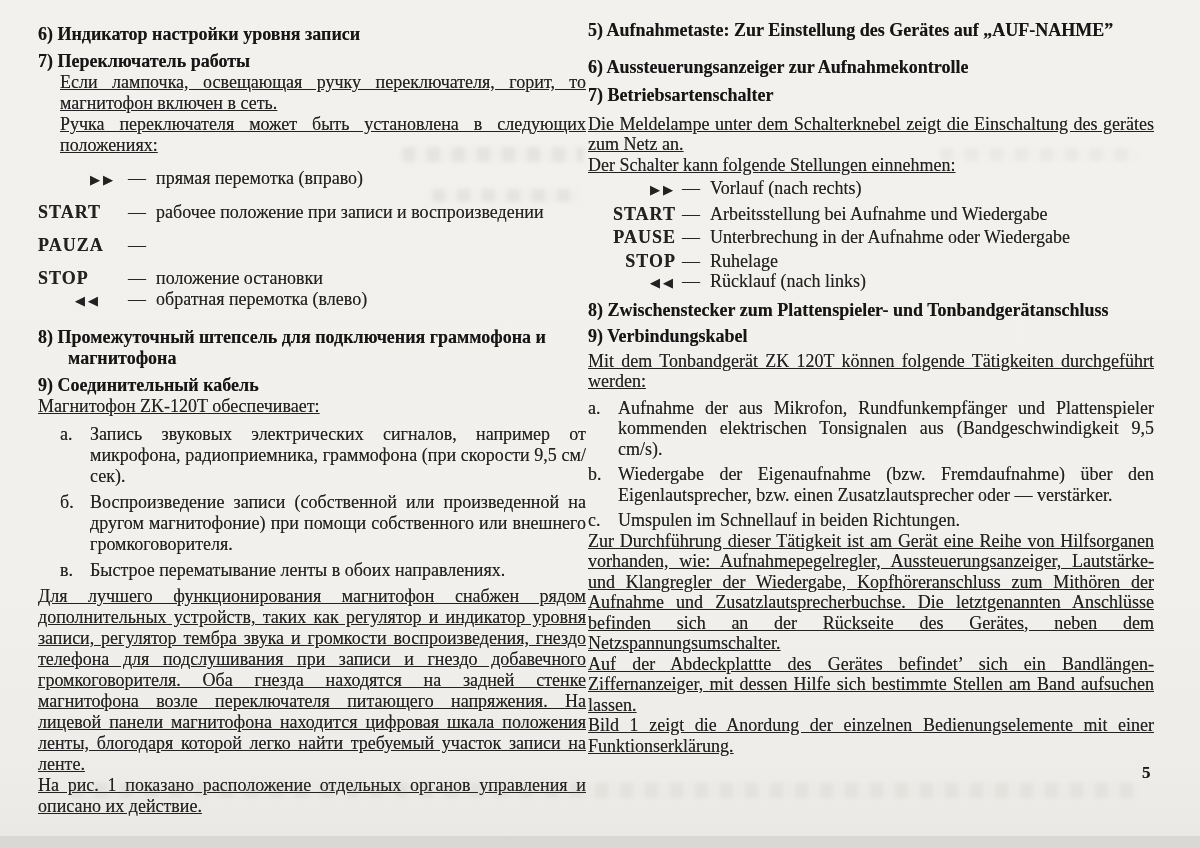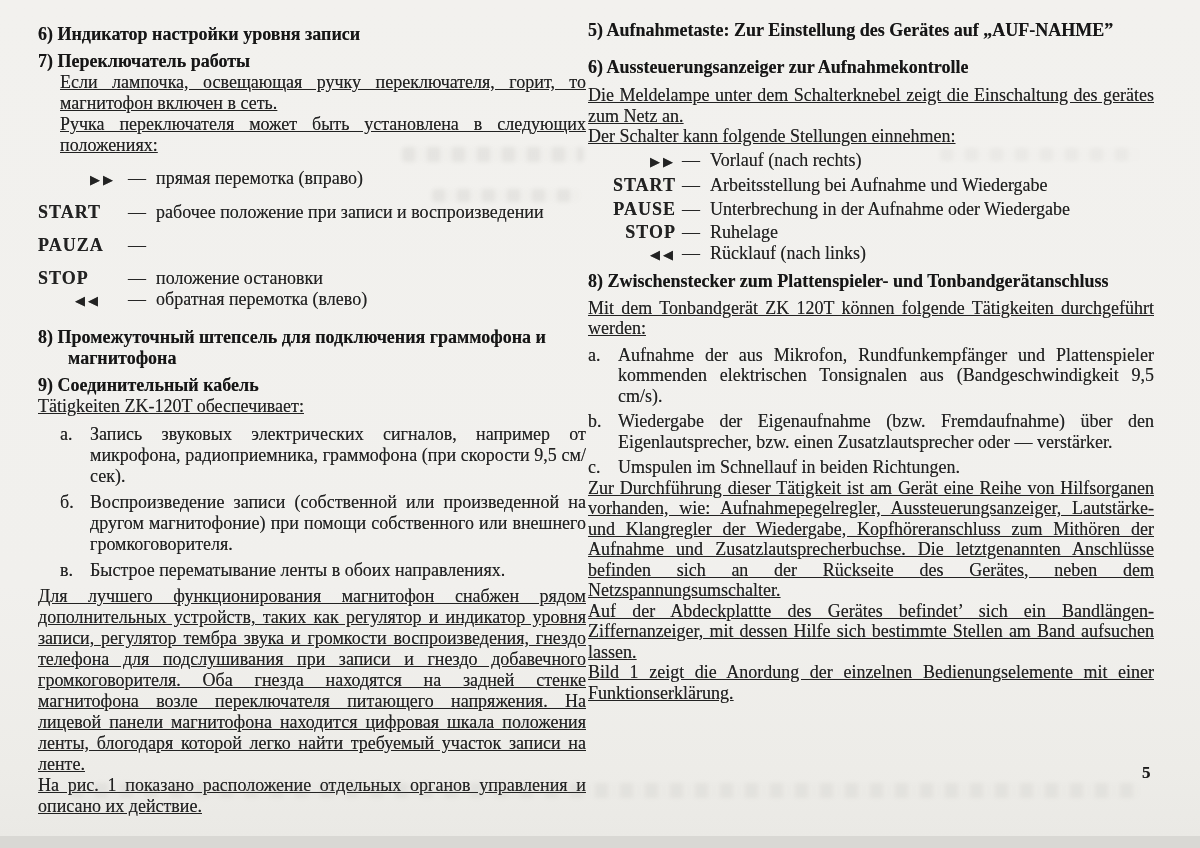--- a/index.html
+++ b/index.html
@@ -78,21 +78,21 @@
       </div>
       <div class="swrow tight">
         <span class="swlabel sym sym-ind2">◀◀</span>
         <span class="swdash">—</span>
         <span class="swdesc">обратная перемотка (влево)</span>
       </div>
     </div>
 
     <div class="h mb6">8) Промежуточный штепсель для подключения граммофона и магнитофона</div>
     <div class="h">9) Соединительный кабель</div>
-    <div class="p mb7">Tätigkeiten  ZK-120T обеспечивает:</div>
+    <div class="p mb7">Магнитофон  ZK-120T обеспечивает:</div>
 
     <div class="li li-ru">
       <span class="lm">а.</span>
       <span class="lt">Запись звуковых электрических сигналов, например от микрофона, радиоприемника, граммофона (при скорости 9,5 см/сек).</span>
     </div>
     <div class="li li-ru">
       <span class="lm">б.</span>
       <span class="lt">Воспроизведение записи (собственной или произведенной на другом магнитофоние) при помощи собственного или внешнего громкоговорителя.</span>
     </div>
     <div class="li li-ru">
@@ -100,20 +100,21 @@
       <span class="lt">Быстрое перематывание ленты в обоих направлениях.</span>
     </div>
 
     <div class="p mt2">Для лучшего функционирования магнитофон снабжен рядом дополнительных устройств, таких как регулятор и индикатор уровня записи, регулятор тембра звука и громкости воспроизведения, гнездо телефона для подслушивания при записи и гнездо добавечного громкоговорителя. Оба гнезда находятся на задней стенке магнитофона возле переключателя питающего напряжения. На лицевой панели магнитофона находится цифровая шкала положения ленты, блогодаря которой легко найти требуемый участок записи на ленте.</div>
     <div class="p">На рис. 1 показано расположение отдельных органов управления и описано их действие.</div>
   </div>
 
   <div class="col col-right txt">
     <div class="h mb16">5) Aufnahmetaste: Zur Einstellung des Gerätes auf „AUF-NAHME”</div>
     <div class="h mb8">6) Aussteuerungsanzeiger zur Aufnahmekontrolle</div>
+    <div class="h mb8">7) Betriebsartenschalter</div>
     <div class="p">Die Meldelampe unter dem Schalterknebel zeigt die Einschaltung des gerätes zum Netz an.</div>
     <div class="p">Der Schalter kann folgende Stellungen einnehmen:</div>
 
     <div class="swlist swlist-de">
       <div class="swrow">
         <span class="swlabel sym">▶▶</span>
         <span class="swdash">—</span>
         <span class="swdesc">Vorlauf (nach rechts)</span>
       </div>
       <div class="swrow">
@@ -132,20 +133,21 @@
         <span class="swdesc">Ruhelage</span>
       </div>
       <div class="swrow tight">
         <span class="swlabel sym">◀◀</span>
         <span class="swdash">—</span>
         <span class="swdesc">Rücklauf (nach links)</span>
       </div>
     </div>
 
     <div class="h mb6">8) Zwischenstecker zum Plattenspieler- und Tonbandgerätanschluss</div>
+    <div class="h mb4">9) Verbindungskabel</div>
     <div class="p mb6">Mit dem Tonbandgerät ZK 120T können folgende Tätigkeiten durchgeführt werden:</div>
 
     <div class="li">
       <span class="lm">a.</span>
       <span class="lt">Aufnahme der aus Mikrofon, Rundfunkempfänger und Plattenspieler kommenden elektrischen Tonsignalen aus (Bandgeschwindigkeit 9,5 cm/s).</span>
     </div>
     <div class="li">
       <span class="lm">b.</span>
       <span class="lt">Wiedergabe der Eigenaufnahme (bzw. Fremdaufnahme) über den Eigenlautsprecher, bzw. einen Zusatzlautsprecher oder — verstärker.</span>
     </div>

